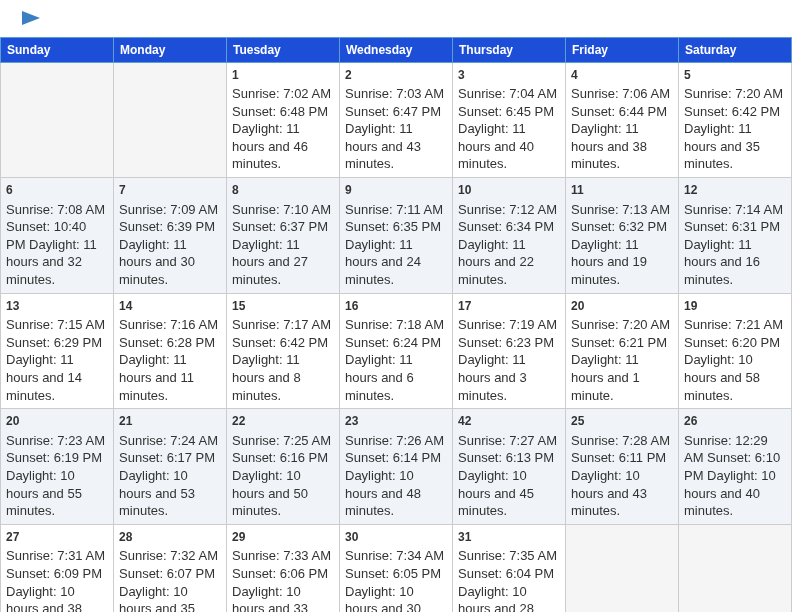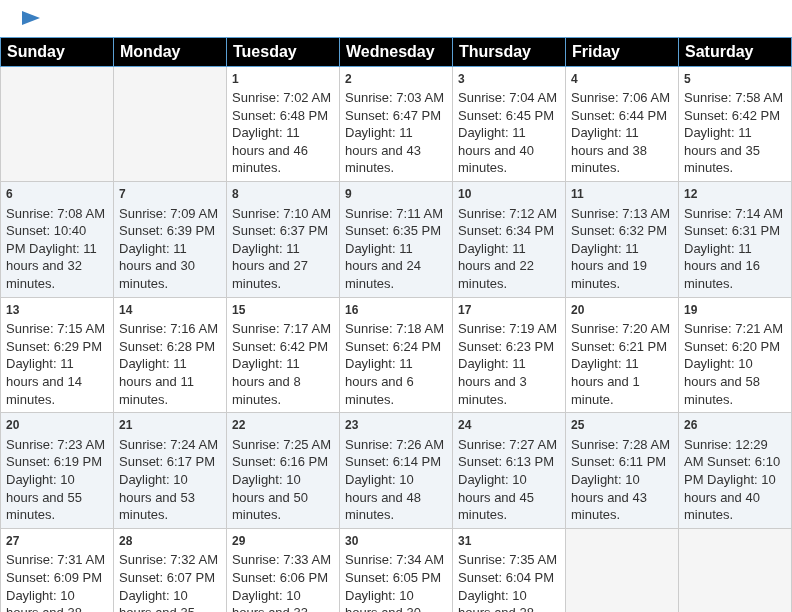--- a/index.html
+++ b/index.html
@@ -42,25 +42,25 @@
       color: #555;
       margin-top: 2px;
     }
     .calendar {
       width: 100%;
       border-collapse: collapse;
       font-size: 10.5px;
       margin: 0;
     }
     .calendar th {
-      background: #000000;
+      background: #1d4ed8;
       color: #fff;
       text-align: left;
       padding: 5px 6px;
-      font-size: 16px;
+      font-size: 12px;
       font-weight: bold;
       border: 1px solid #5a9fd4;
     }
     .calendar td {
       border: 1px solid #ccc;
       vertical-align: top;
       padding: 4px 5px;
       width: 113px;
       min-height: 70px;
       height: 80px;
@@ -141,21 +141,21 @@
 Daylight: 11 hours and 40 minutes.</div>
         </td>
         <td>
           <span class="day-number">4</span>
           <div class="day-info">Sunrise: 7:06 AM
 Sunset: 6:44 PM
 Daylight: 11 hours and 38 minutes.</div>
         </td>
         <td>
           <span class="day-number">5</span>
-          <div class="day-info">Sunrise: 7:58 AM
+          <div class="day-info">Sunrise: 7:20 AM
 Sunset: 6:42 PM
 Daylight: 11 hours and 35 minutes.</div>
         </td>
       </tr>
       <tr class="row-shade">
         <td>
           <span class="day-number">6</span>
           <div class="day-info">Sunrise: 7:08 AM
 Sunset: 10:40 PM
 Daylight: 11 hours and 32 minutes.</div>
@@ -260,21 +260,21 @@
 Sunset: 6:16 PM
 Daylight: 10 hours and 50 minutes.</div>
         </td>
         <td>
           <span class="day-number">23</span>
           <div class="day-info">Sunrise: 7:26 AM
 Sunset: 6:14 PM
 Daylight: 10 hours and 48 minutes.</div>
         </td>
         <td>
-          <span class="day-number">24</span>
+          <span class="day-number">42</span>
           <div class="day-info">Sunrise: 7:27 AM
 Sunset: 6:13 PM
 Daylight: 10 hours and 45 minutes.</div>
         </td>
         <td>
           <span class="day-number">25</span>
           <div class="day-info">Sunrise: 7:28 AM
 Sunset: 6:11 PM
 Daylight: 10 hours and 43 minutes.</div>
         </td>

